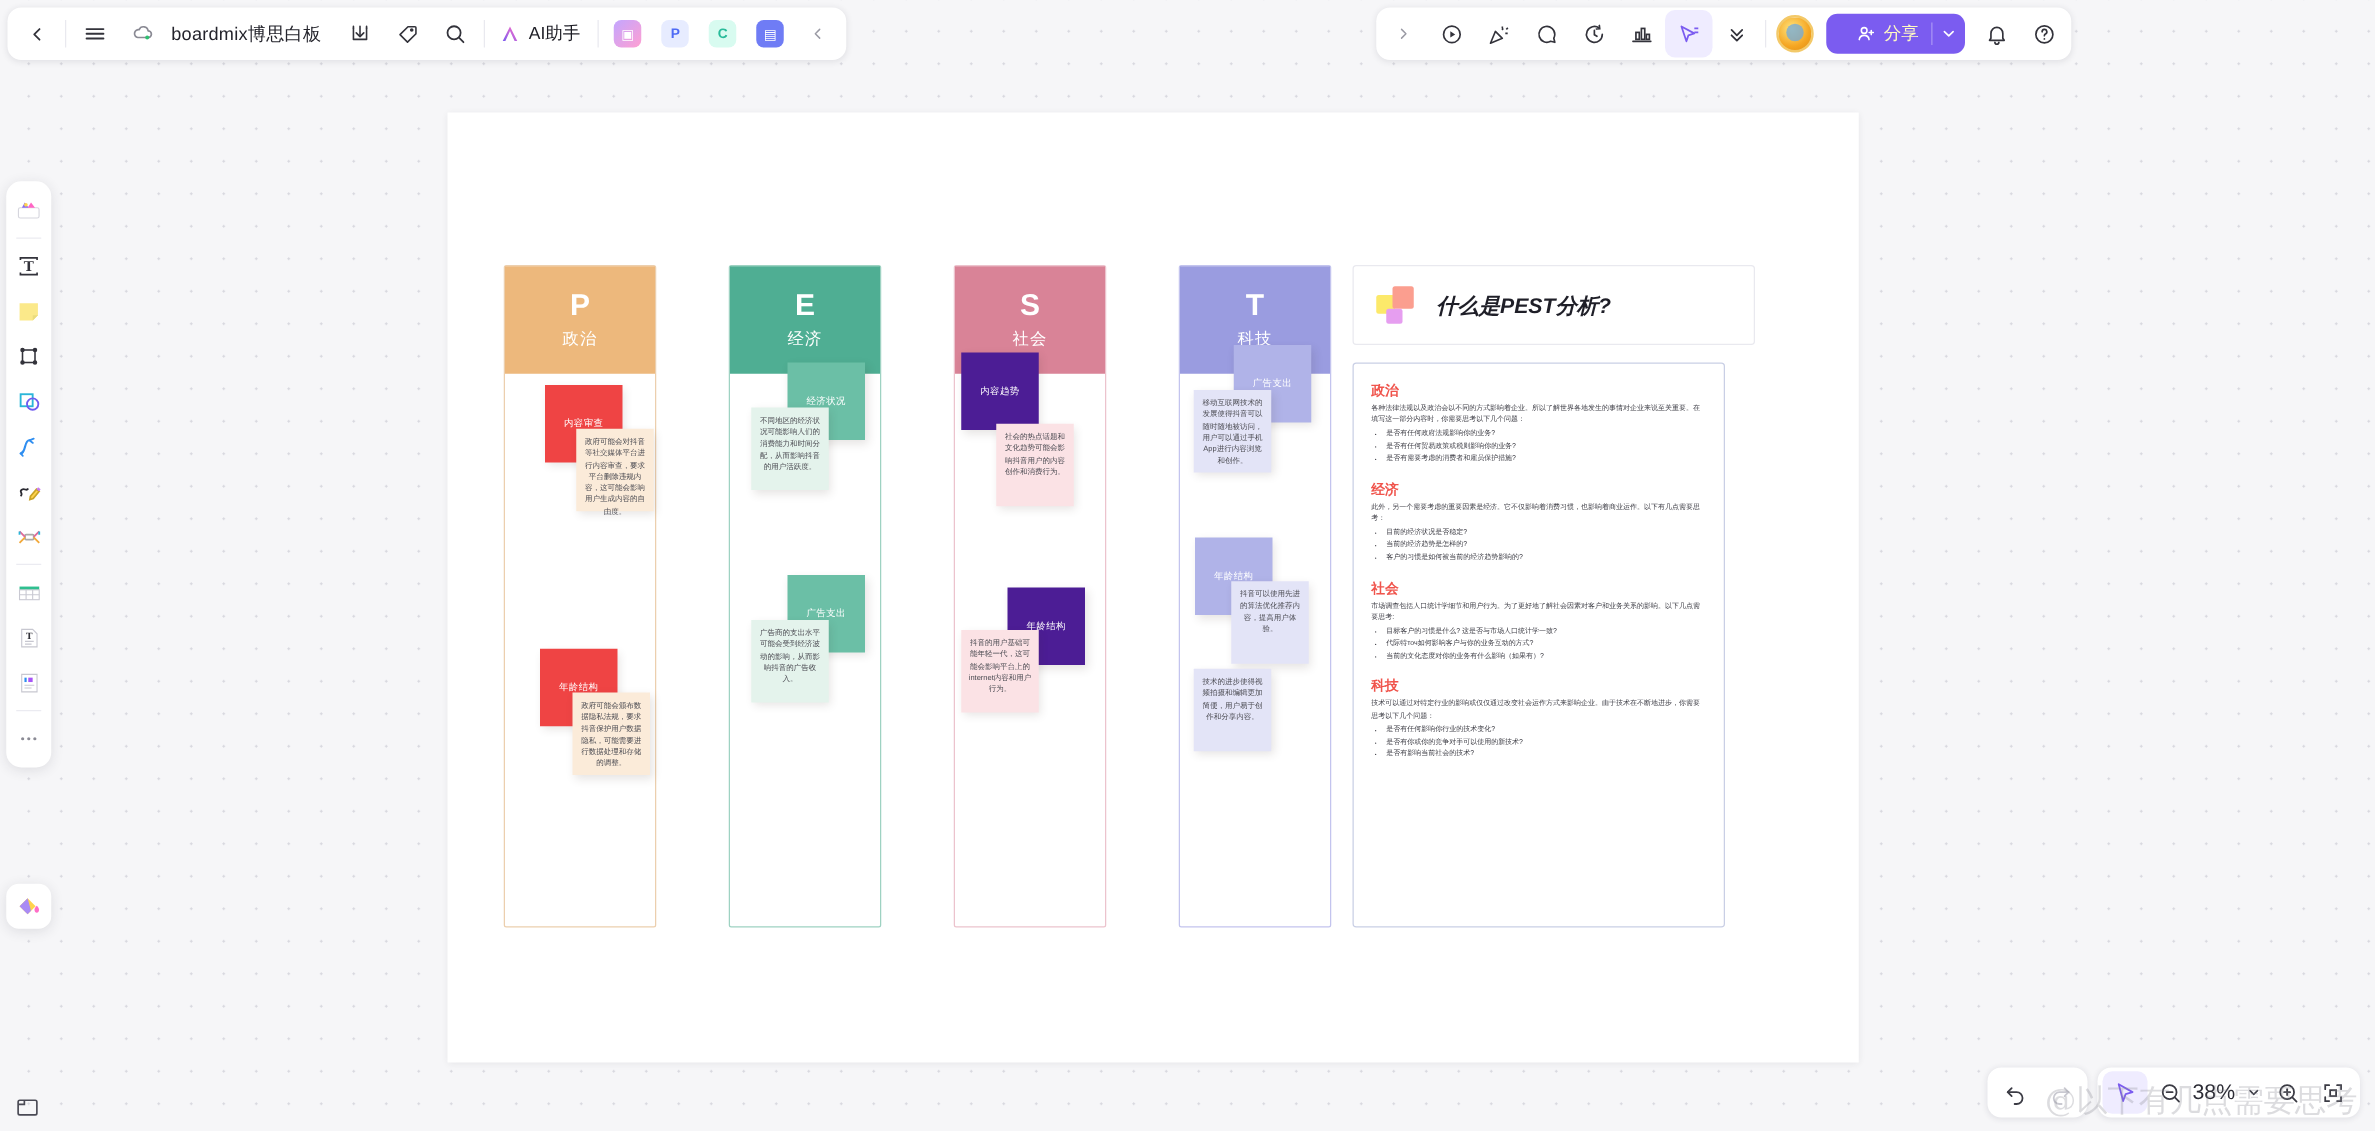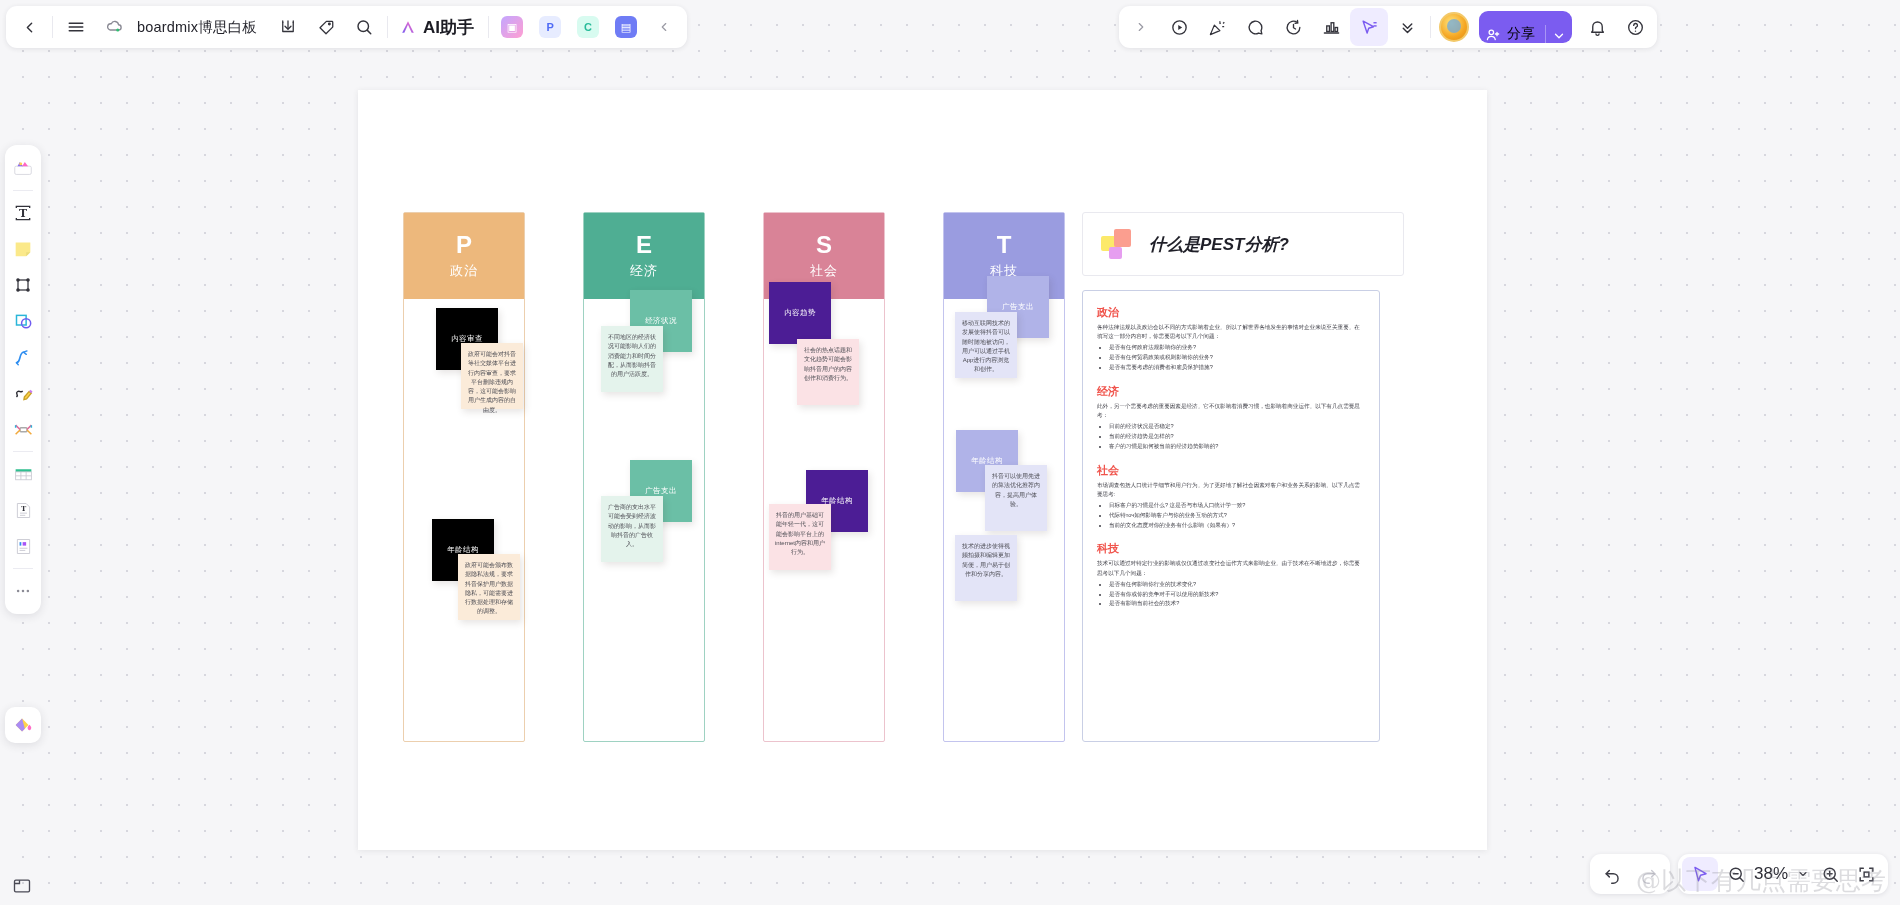--- a/index.html
+++ b/index.html
@@ -38,31 +38,31 @@
     border-radius: 8px; cursor: pointer; color: #33333b;
   }
   .tb-sep { width: 1px; height: 22px; background: #e9e9ef; margin: 0 4px; }
   #doc-title {
     font-size: 14.5px; color: #24242c; white-space: nowrap;
     padding: 0 12px 0 4px; letter-spacing: .2px;
   }
   #ai-btn {
     display: flex; align-items: center; gap: 5px; height: 30px;
     padding: 0 10px 0 6px; border-radius: 8px; cursor: pointer;
-    font-size: 17px; font-weight: 700; color: #1c1c24;
+    font-size: 14px; font-weight: 400; color: #1c1c24;
   }
   .appicon { width: 22px; height: 22px; border-radius: 6px; display: flex;
              align-items: center; justify-content: center; font-size: 11px;
              font-weight: 700; color: #fff; }
 
   #tb-right { margin-left: auto; margin-right: 8px; padding: 0 3px; }
   #share-btn {
-    display: flex; align-items: flex-end; height: 32px; border-radius: 9px;
-    background: #7b5cf0; color: #000000; font-size: 14px; cursor: pointer;
-    padding: 0 6px 0 6px; margin: 0 6px; gap: 6px; white-space: nowrap;
+    display: flex; align-items: center; height: 32px; border-radius: 9px;
+    background: #7b5cf0; color: #fef9c3; font-size: 14px; cursor: pointer;
+    padding: 0 6px 0 24px; margin: 0 6px; gap: 6px; white-space: nowrap;
   }
   #share-btn .divider { width: 1px; height: 18px; background: rgba(255,255,255,.35); margin-left: 4px; }
   #avatar {
     width: 30px; height: 30px; border-radius: 50%; margin: 0 4px;
     background: radial-gradient(circle at 40% 35%, #ffe680, #f5a623 60%, #e08b10);
     border: 2px solid #f3c969; position: relative; overflow: hidden;
   }
   #avatar:after {
     content:""; position:absolute; left:6px; top:5px; width:14px; height:14px;
     border-radius:50%; background:#6fa8dc; opacity:.75;
@@ -123,21 +123,21 @@
     text-align: center; box-shadow: 2px 3px 7px rgba(60,50,40,.13);
   }
   .sticky.title {
     width: 62px; height: 62px; font-size: 7.5px; color: #fff; font-weight: 500;
     letter-spacing: .4px;
   }
   .sticky.body {
     width: 62px; height: 66px; font-size: 6px; color: #4b4b52;
     line-height: 1.55; padding: 7px 6px; text-align: center; display: block;
   }
-  .t-p { background: #000000; text-align: center; } .b-p { background: #fbebd9; }
+  .t-p { background: #ef4444; text-align: center; } .b-p { background: #fbebd9; }
   .t-e { background: #6bbfa6; text-align: right; } .b-e { background: #e4f3ec; }
   .t-s { background: #4c1d95; } .b-s { background: #fbe2e5; }
   .t-t { background: #b0b3e8; } .b-t { background: #e3e4f7; }
 
   
   #panel-head {
     position: absolute; left: 724px; top: 122px; width: 322px; height: 64px;
     background: #fff; border: 1px solid #e9e9ef; border-radius: 3px;
     display: flex; align-items: center; padding-left: 18px; gap: 14px;
   }

